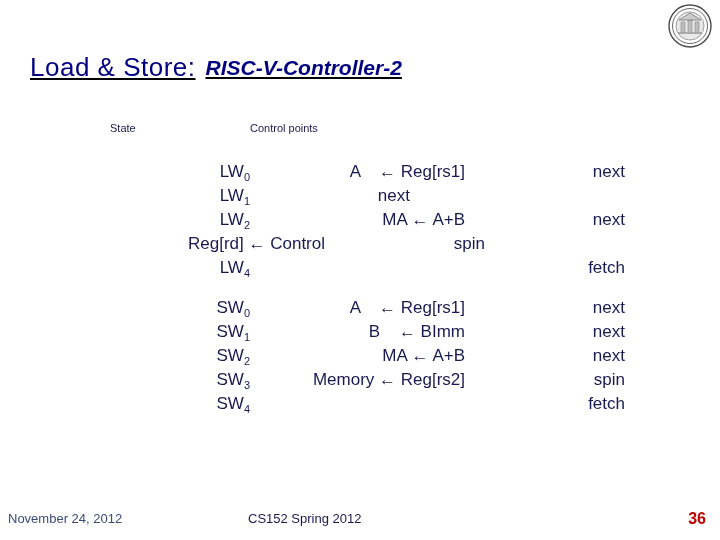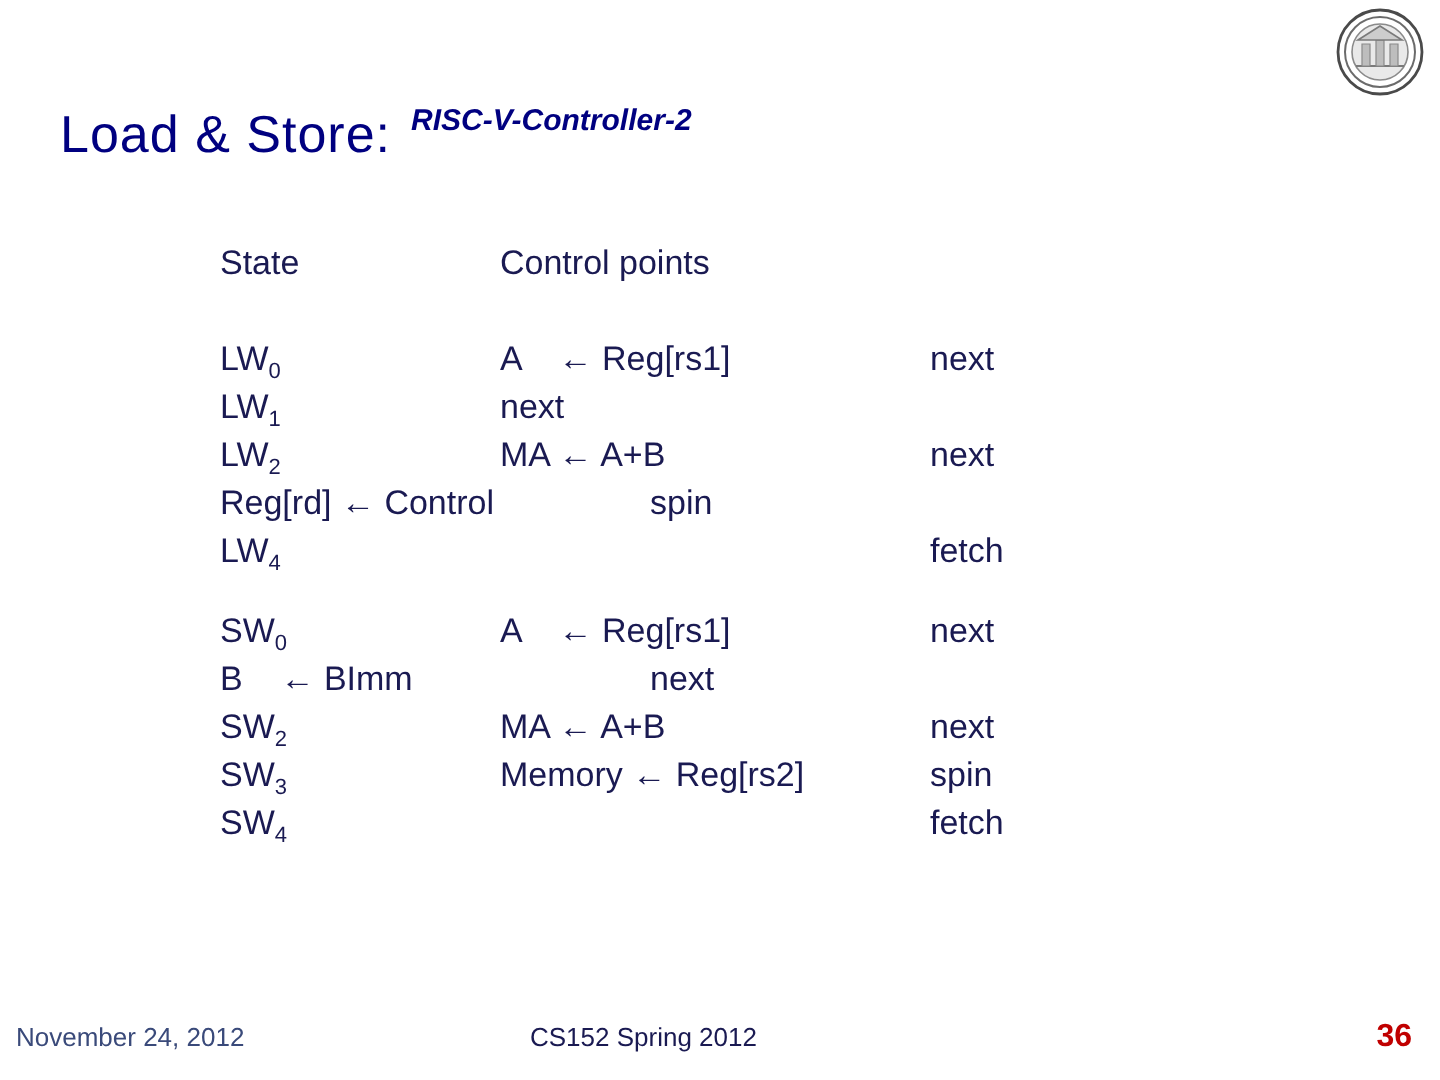--- a/index.html
+++ b/index.html
@@ -23,30 +23,31 @@
     width: 44px;
     height: 44px;
   }
 
   
   .title-row {
     position: absolute;
     left: 30px;
     top: 52px;
     display: flex;
-    align-items: flex-start;
+    align-items: center;
+    text-decoration: underline;
   }
   .title-main {
     font-size: 26px;
     color: #000080;
     letter-spacing: 0.5px;
     white-space: nowrap;
   }
   .title-sub {
-    font-size: 15px;
+    font-size: 21px;
     font-weight: bold;
     font-style: italic;
     color: #000080;
     margin-left: 10px;
     white-space: nowrap;
   }
 
   
   .table {
     position: absolute;
@@ -68,25 +69,26 @@
     flex: 0 0 215px;
   }
   .col-next {
     width: 160px;
     flex: 0 0 160px;
   }
   .header-row {
     margin-bottom: 26px;
   }
   .header-row .cell {
-    font-size: 17px;
+    font-size: 11px;
     color: #1a1a52;
   }
   .block {
     margin-bottom: 16px;
+    text-align: right;
   }
   .line {
     display: flex;
     line-height: 24px;
     height: 24px;
   }
   .cell {
     white-space: pre;
   }
   sub {
@@ -99,21 +101,21 @@
   
   .footer-left {
     position: absolute;
     left: 8px;
     bottom: 14px;
     font-size: 13px;
     color: #3a4a7a;
   }
   .footer-center {
     position: absolute;
-    left: 265px;
+    left: 248px;
     bottom: 14px;
     font-size: 13px;
     color: #1a1a52;
   }
   .footer-right {
     position: absolute;
     right: 14px;
     bottom: 12px;
     font-size: 16px;
     font-weight: bold;
@@ -172,20 +174,21 @@
         <div class="cell col-next">fetch</div>
       </div>
     </div>
   <div class="block" id="grp1">
       <div class="line">
         <div class="cell col-state">SW<sub>0</sub></div>
         <div class="cell col-ctrl">A    ← Reg[rs1]</div>
         <div class="cell col-next">next</div>
       </div>
       <div class="line">
+        <div class="cell col-state">SW<sub>1</sub></div>
         <div class="cell col-ctrl">B    ← BImm</div>
         <div class="cell col-next">next</div>
       </div>
       <div class="line">
         <div class="cell col-state">SW<sub>2</sub></div>
         <div class="cell col-ctrl">MA ← A+B</div>
         <div class="cell col-next">next</div>
       </div>
       <div class="line">
         <div class="cell col-state">SW<sub>3</sub></div>

